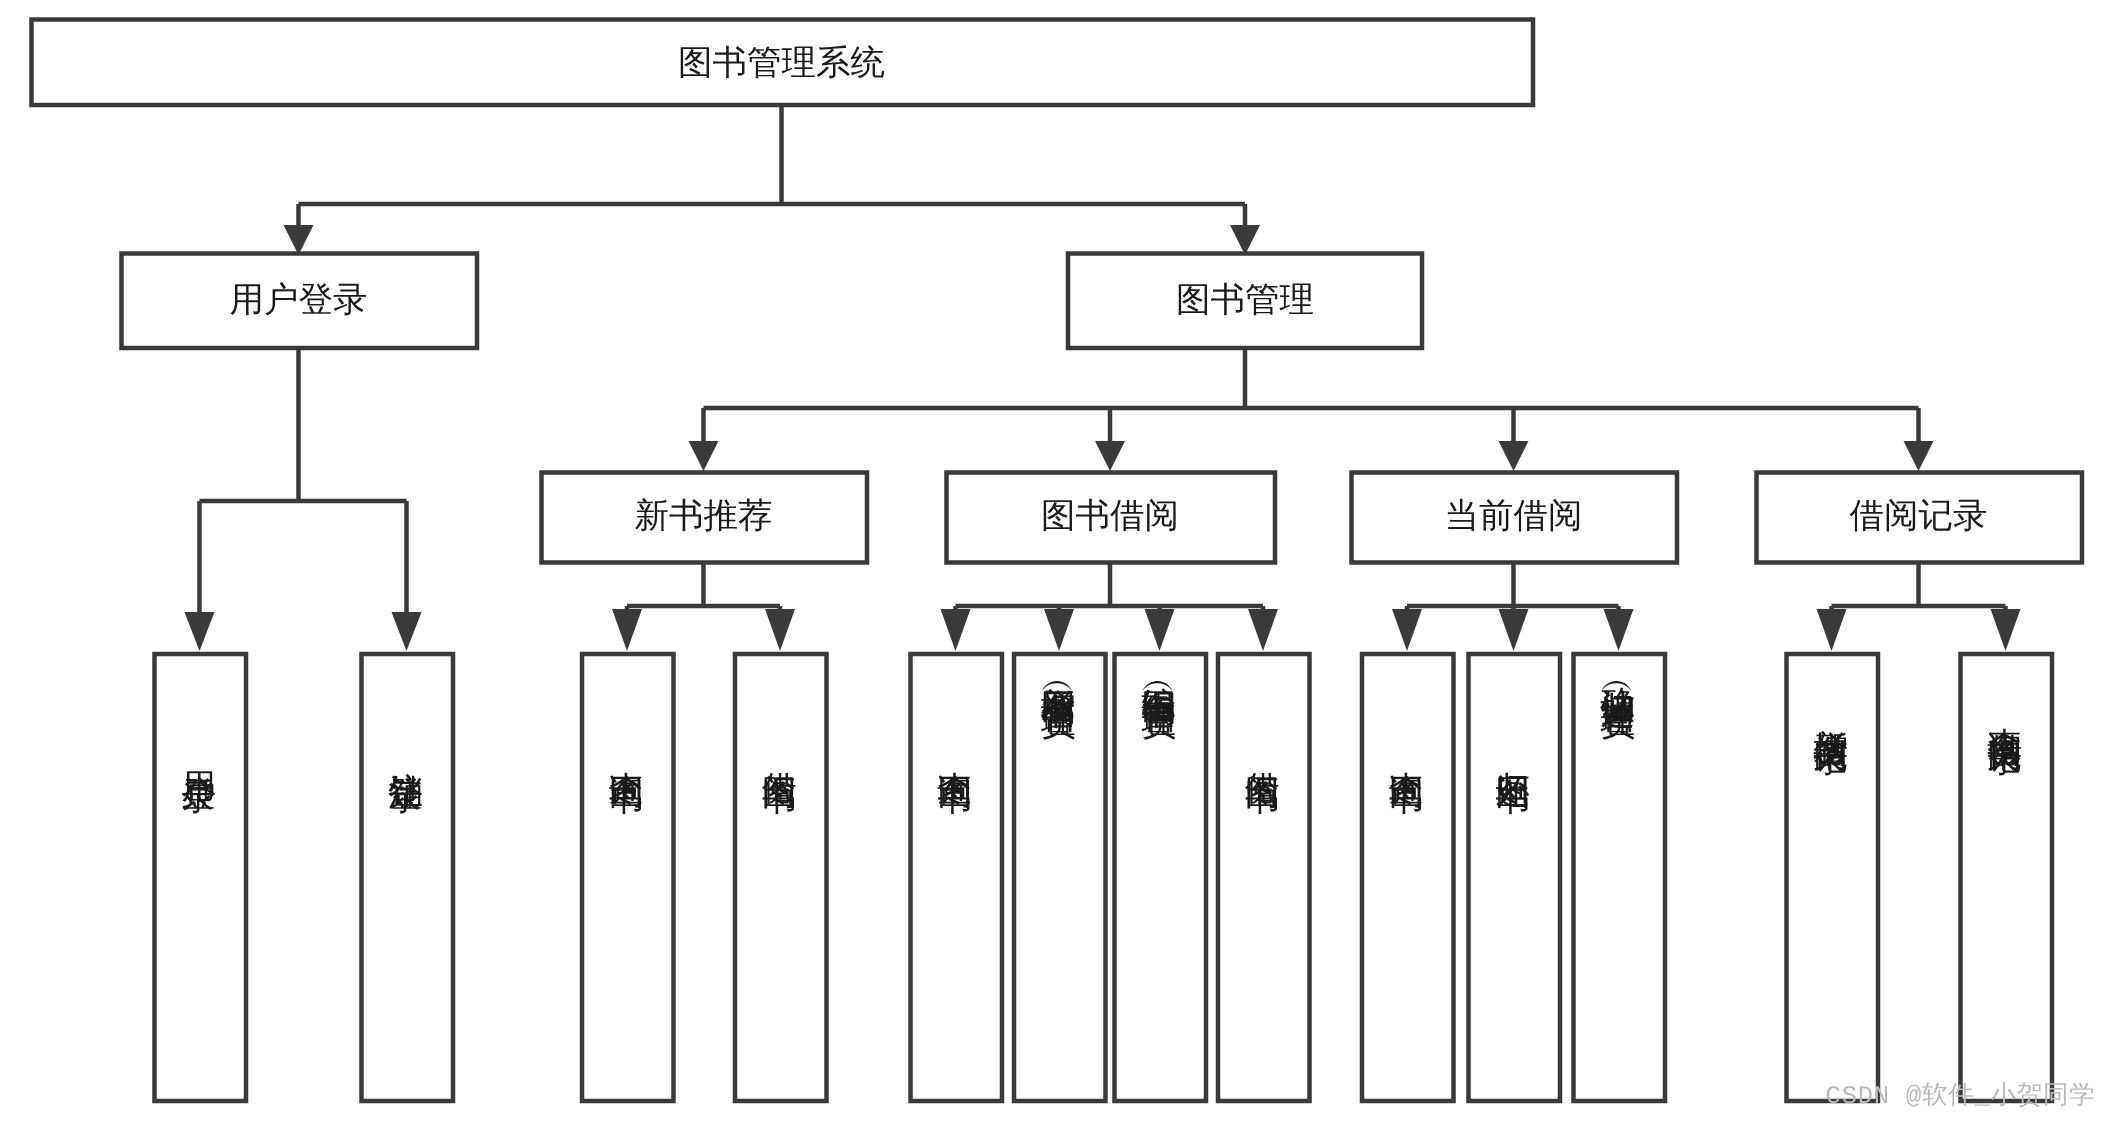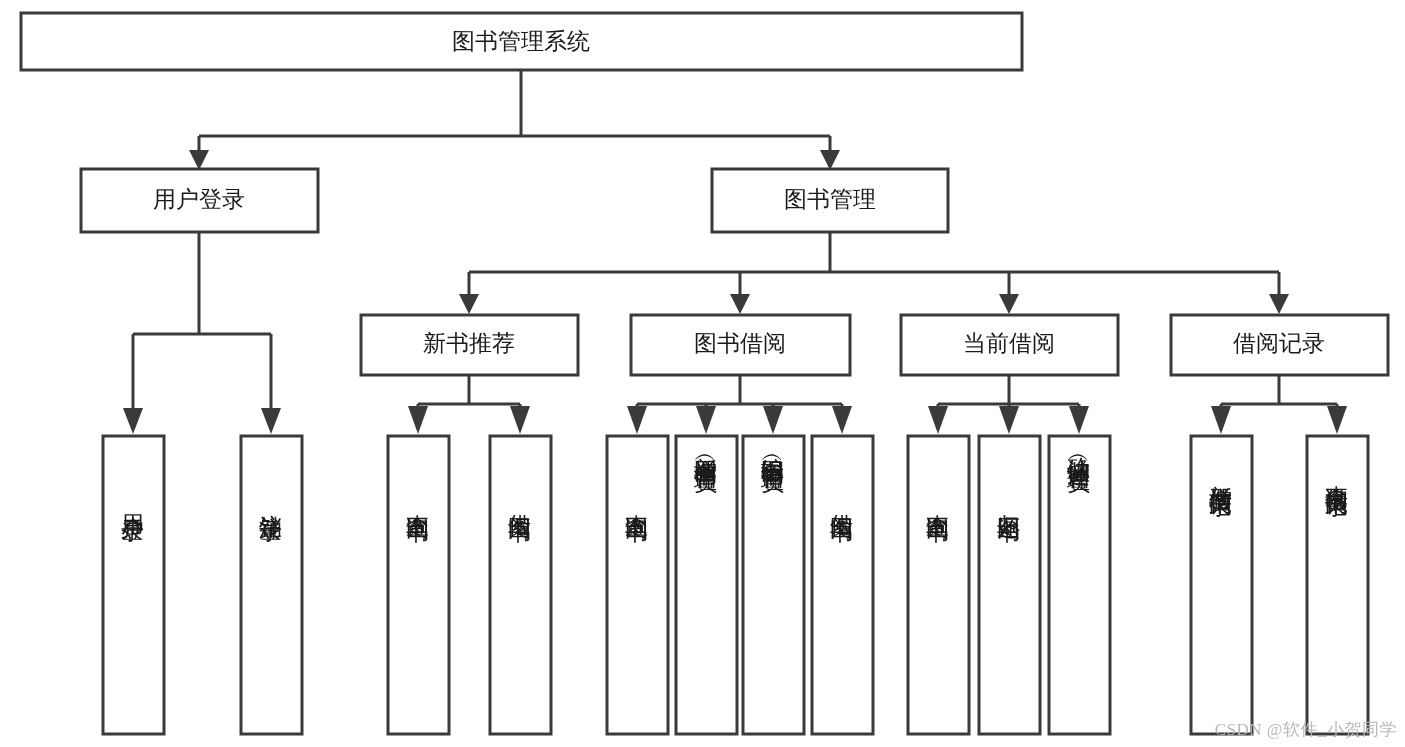--- a/index.html
+++ b/index.html
@@ -53,21 +53,21 @@
     fill: #1a1a1a;
     font-size: 23px;
     text-anchor: middle;
     writing-mode: vertical-rl;
     letter-spacing: 2px;
   }
   .watermark {
     position: absolute;
     right: 8px;
     bottom: 6px;
-    font-family: Liberation Serif, serif;
+    font-family: Liberation Mono, monospace;
     font-size: 17px;
     color: #b9b9b9;
     letter-spacing: 0.5px;
     white-space: nowrap;
     pointer-events: none;
   }
 </style>
 </head>
 <body>
 

